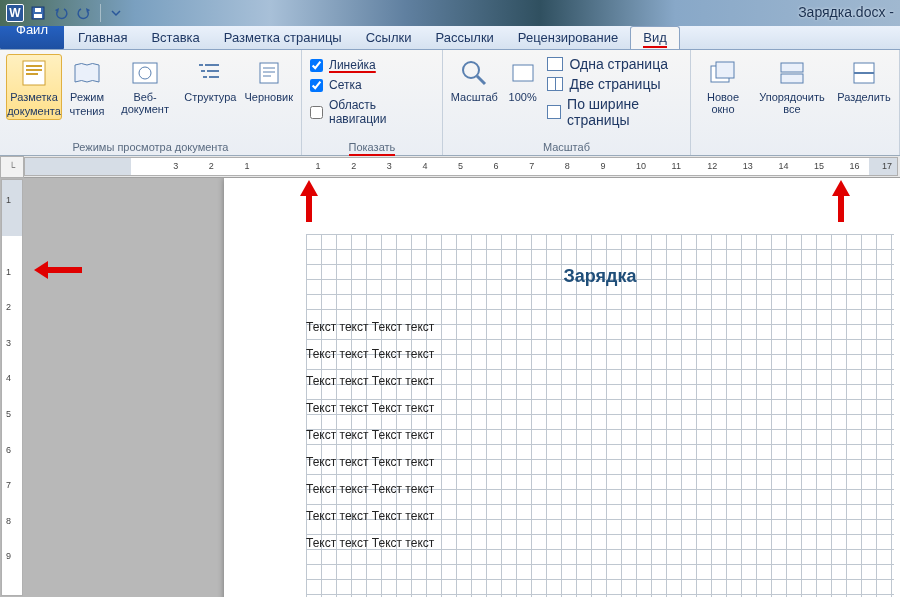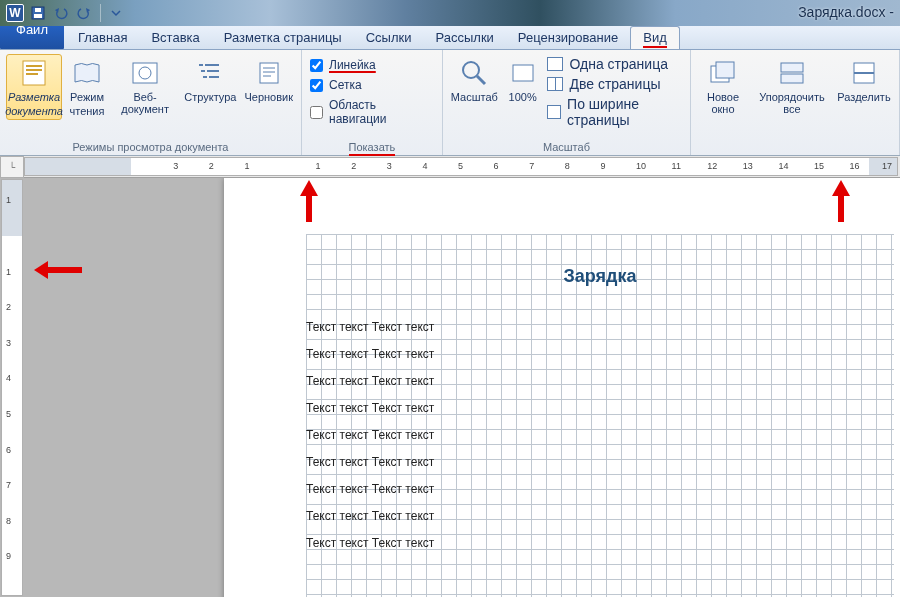--- a/index.html
+++ b/index.html
@@ -18,21 +18,21 @@
 .tab.file { background:linear-gradient(#2a6cd6,#1e50a2); color:#fff; border-radius:0 0 1px 1px; padding:12px 16px; margin-right:2px; }
 .tab.active { background:#f6f6f6; border:1px solid #8ba4c4; border-bottom:none; border-radius:3px 3px 0 0; }
 
 
 .ribbon { height:106px; background:linear-gradient(#f6f6f6,#eaeef4); border-bottom:1px solid #9ab; display:flex; }
 .group { border-right:1px solid #c6d0dc; padding:4px 6px 2px; display:flex; flex-direction:column; justify-content:space-between; }
 .group-label { text-align:center; font-size:11px; color:#5a6b80; padding-top:2px; }
 .group-top { display:flex; gap:4px; align-items:flex-start; }
 
 .big-btn { width:56px; display:flex; flex-direction:column; align-items:center; padding:2px 1px; border:1px solid transparent; border-radius:3px; cursor:pointer; }
-.big-btn.active { background:linear-gradient(#fff0c0,#ffe08a); border-color:#e0b040;font-style:italic; }
+.big-btn.active { background:linear-gradient(#fff0c0,#ffe08a); border-color:#e0b040; }
 .big-btn .ic { width:32px; height:32px; display:flex; align-items:center; justify-content:center; }
 .big-btn span { font-size:11px; color:#1f3864; text-align:center; line-height:12px; margin-top:2px; }
 
 .chk-col { display:flex; flex-direction:column; gap:6px; padding:4px 2px 0; }
 .chk { display:flex; align-items:center; gap:6px; font-size:12px; color:#1f3864; }
 .chk input { width:13px; height:13px; }
 .chk .underline-red { text-decoration:underline; text-decoration-color:#d00; text-decoration-thickness:2px; text-underline-offset:2px; }
 
 .page-opts { display:flex; flex-direction:column; gap:4px; padding:2px 2px 0; }
 .page-opt { display:flex; align-items:center; gap:6px; font-size:14px; color:#1f3864; }

